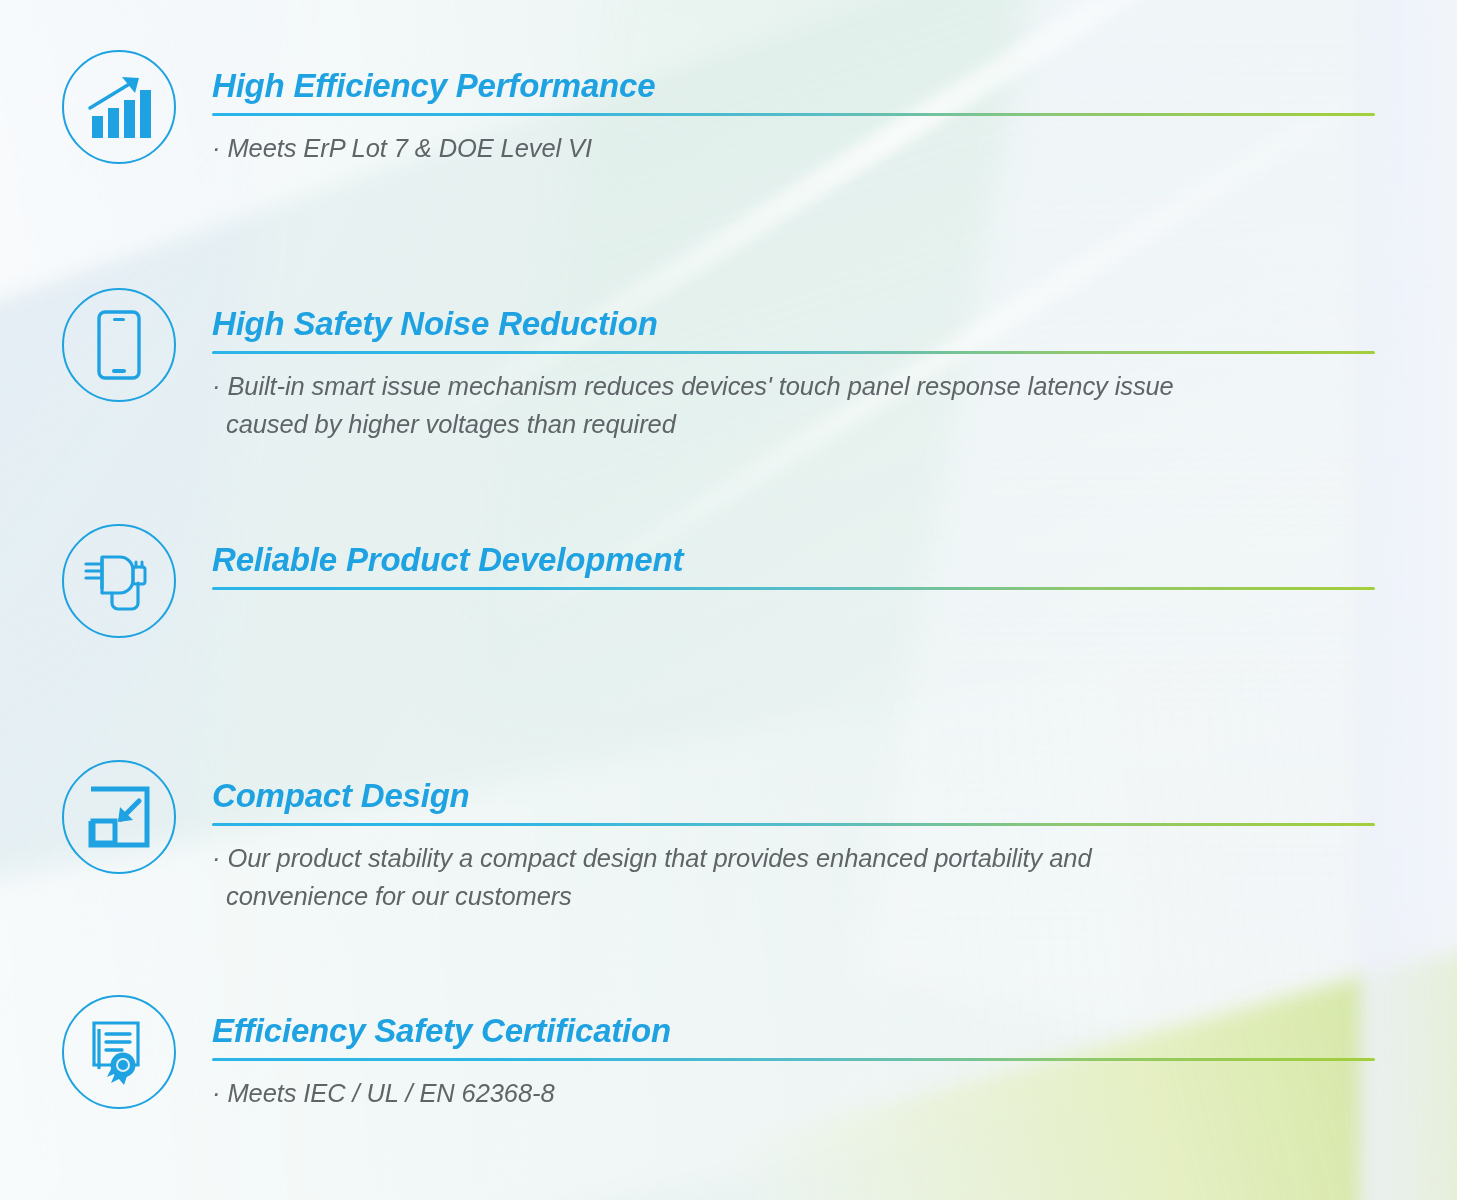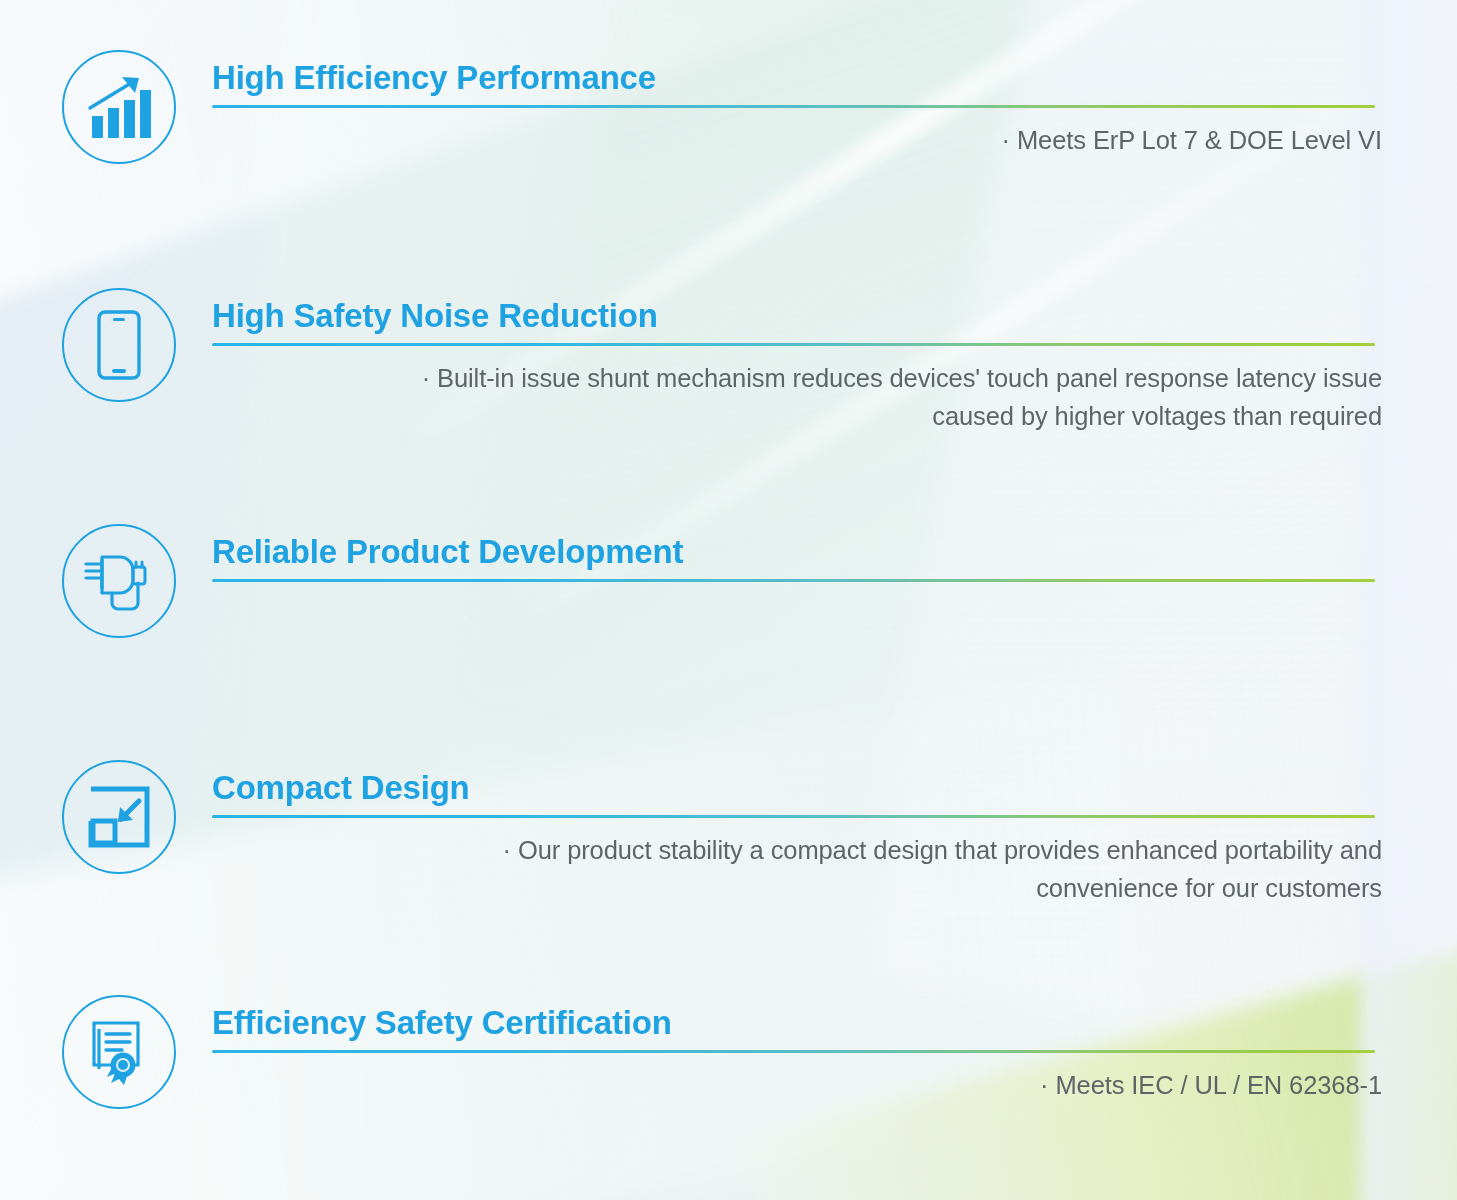--- a/index.html
+++ b/index.html
@@ -150,22 +150,23 @@
     justify-content: center;
     background: transparent;
   }
   .icon-circle svg {
     display: block;
   }
 
   .feature-body {
     position: absolute;
     left: 212px;
-    top: 8px;
+    top: 16px;
     width: 1170px;
+    font-style: italic;
   }
   .feature-title {
     color: #1ea2e2;
     font-size: 33px;
     font-weight: bold;
     letter-spacing: -0.2px;
     line-height: 40px;
     white-space: nowrap;
   }
   .feature-rule {
@@ -183,21 +184,20 @@
   }
   .feature-lines {
     margin-top: 13px;
   }
   .feature-line {
     color: #5f6467;
     font-size: 25.5px;
     line-height: 38px;
     white-space: pre-wrap;
     letter-spacing: -0.1px;
-    text-align: right;
   }
   .feature-line .bullet {
     color: #5f6467;
   }
 </style>
 </head>
 <body>
 
 <div id="page">
 
@@ -244,21 +244,21 @@
             <rect x="3" y="3" width="40" height="66" rx="6" ry="6" stroke="#1ea2e2" stroke-width="3.4" fill="none"></rect>
             <rect x="17" y="9" width="12" height="3" rx="1.5" fill="#1ea2e2"></rect>
             <rect x="16" y="60" width="14" height="4" rx="2" fill="#1ea2e2"></rect>
           </svg>
         </div>
       </div>
       <div class="feature-body">
         <div class="feature-title">High Safety Noise Reduction</div>
         <div class="feature-rule"></div>
         <div class="feature-lines">
-          <div class="feature-line"><span class="bullet">·</span> <span>Built-in issue shunt mechanism reduces devices' touch panel response latency issue
+          <div class="feature-line"><span class="bullet">·</span> <span>Built-in smart issue mechanism reduces devices' touch panel response latency issue
   caused by higher voltages than required</span></div>
         </div>
       </div>
     </div>
 
     <div class="feature" style="top:524px;">
       <div class="feature-icon-wrap">
         <div class="icon-circle">
           <svg width="78" height="72" viewBox="0 0 78 72" fill="none">
             <path d="M22 12 h18 a13 13 0 0 1 13 13 v10 a13 13 0 0 1 -13 13 h-18 z" stroke="#1ea2e2" stroke-width="3.2" fill="none" stroke-linejoin="round"></path>
@@ -309,19 +309,19 @@
             <circle cx="37" cy="48" r="12.5" fill="#1ea2e2"></circle>
             <circle cx="37" cy="48" r="7" fill="#dff0f8"></circle>
             <circle cx="37" cy="48" r="5" fill="#1ea2e2"></circle>
           </svg>
         </div>
       </div>
       <div class="feature-body">
         <div class="feature-title">Efficiency Safety Certification</div>
         <div class="feature-rule"></div>
         <div class="feature-lines">
-          <div class="feature-line"><span class="bullet">·</span> <span>Meets IEC / UL / EN 62368-1</span></div>
+          <div class="feature-line"><span class="bullet">·</span> <span>Meets IEC / UL / EN 62368-8</span></div>
         </div>
       </div>
     </div>
 
   </div>
 </div>
 
 </body></html>

